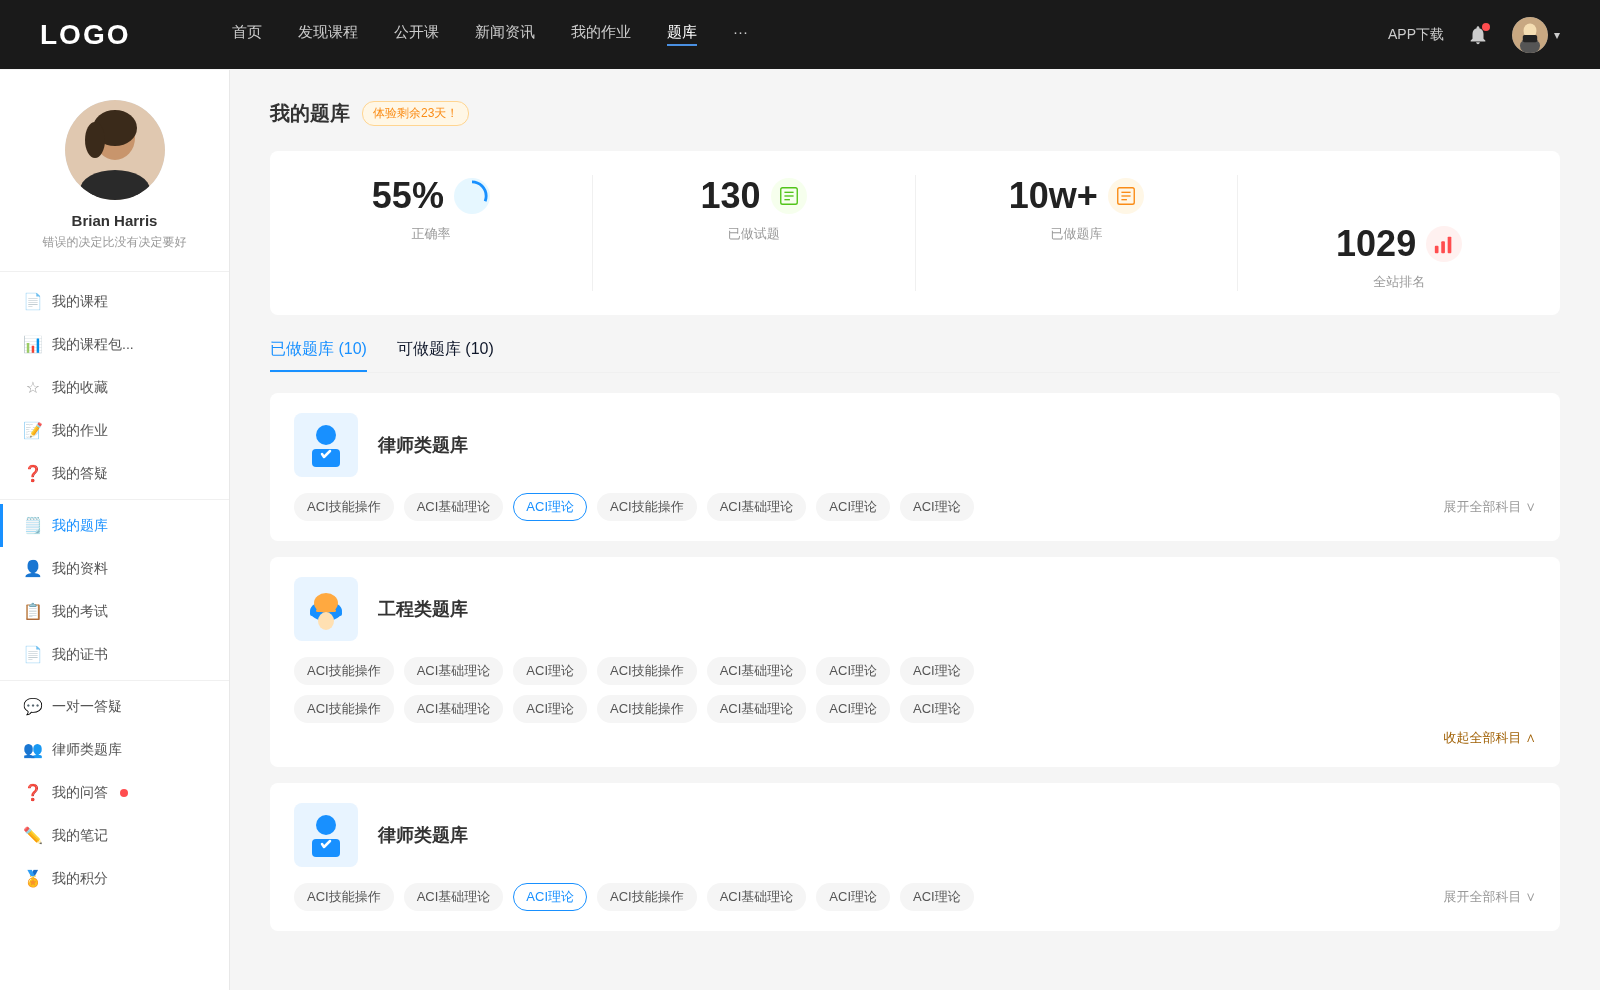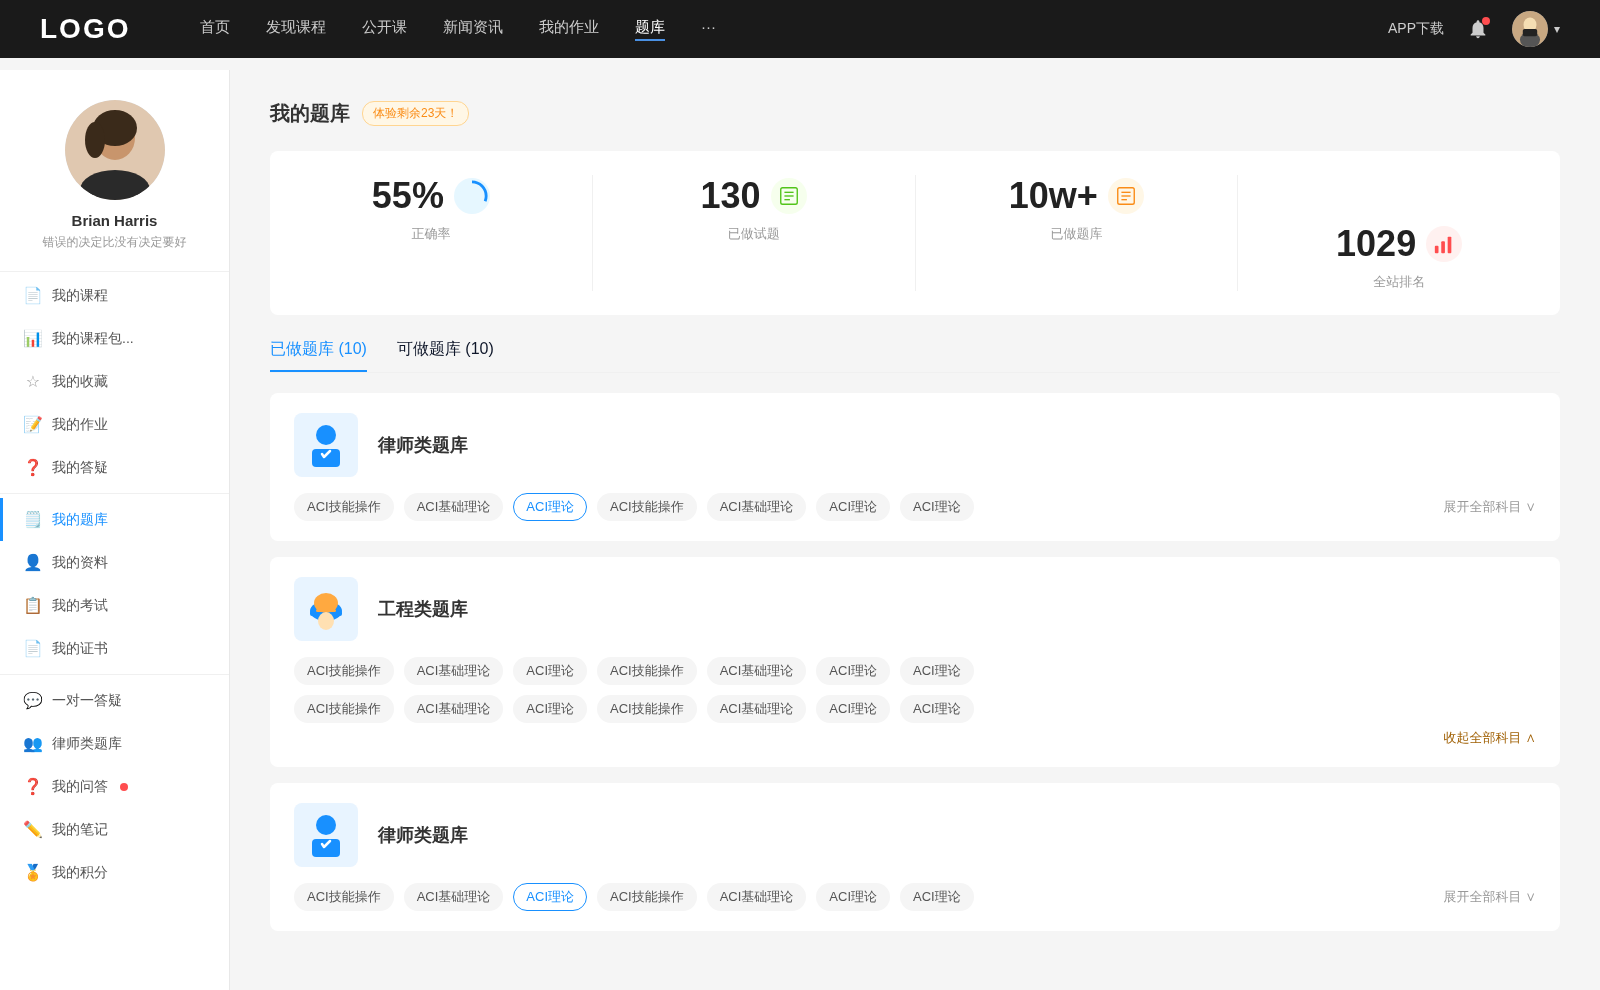--- a/index.html
+++ b/index.html
@@ -1,27 +1,28 @@
 <!DOCTYPE html>
 <html><head>
   <meta charset="utf-8">
   <style>
     * { box-sizing: border-box; margin: 0; padding: 0; }
     body { font-family: -apple-system, BlinkMacSystemFont, "PingFang SC", "Microsoft YaHei", sans-serif; background: #f5f5f5; color: #333; }
 
     
     .navbar {
       background: #1a1a1a;
-      height: 58px;
+      height: 69px;
       display: flex;
       align-items: center;
       padding: 0 40px;
       position: fixed;
       top: 0; left: 0; right: 0;
       z-index: 100;
+      gap: 32px;
     }
     .navbar-logo {
       font-size: 28px;
       font-weight: bold;
       color: white;
       letter-spacing: 2px;
       margin-right: 60px;
       min-width: 100px;
     }
     .navbar-nav {
@@ -95,21 +96,21 @@
       border-right: 1px solid #e8e8e8;
       flex-shrink: 0;
       padding-top: 30px;
     }
     .sidebar-profile {
       display: flex;
       flex-direction: column;
       align-items: center;
       padding-bottom: 20px;
       border-bottom: 1px solid #f0f0f0;
-      margin-bottom: 2px;
+      margin-bottom: 8px;
     }
     .profile-avatar {
       width: 100px; height: 100px;
       border-radius: 50%;
       background: #ddd;
       margin-bottom: 12px;
       overflow: hidden;
       display: flex; align-items: center; justify-content: center;
     }
     .profile-avatar svg { width: 100px; height: 100px; }

